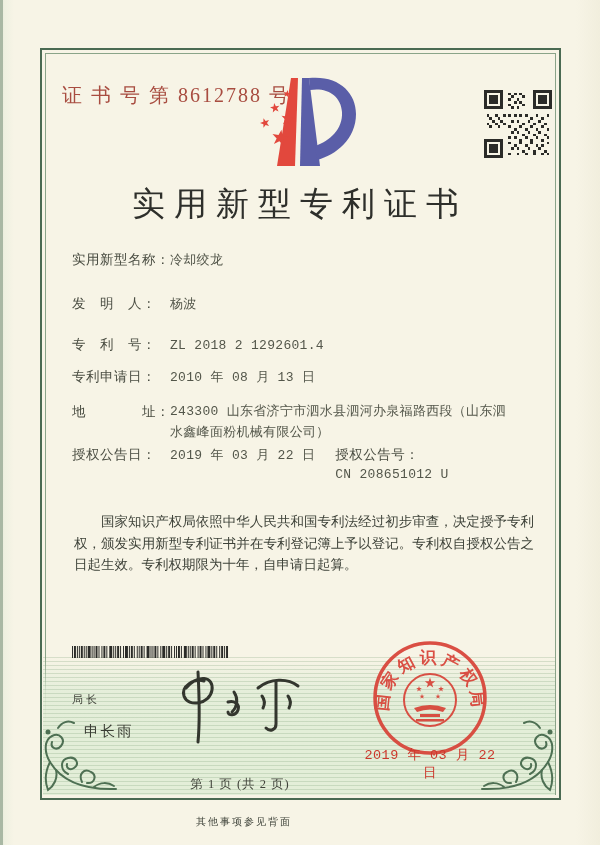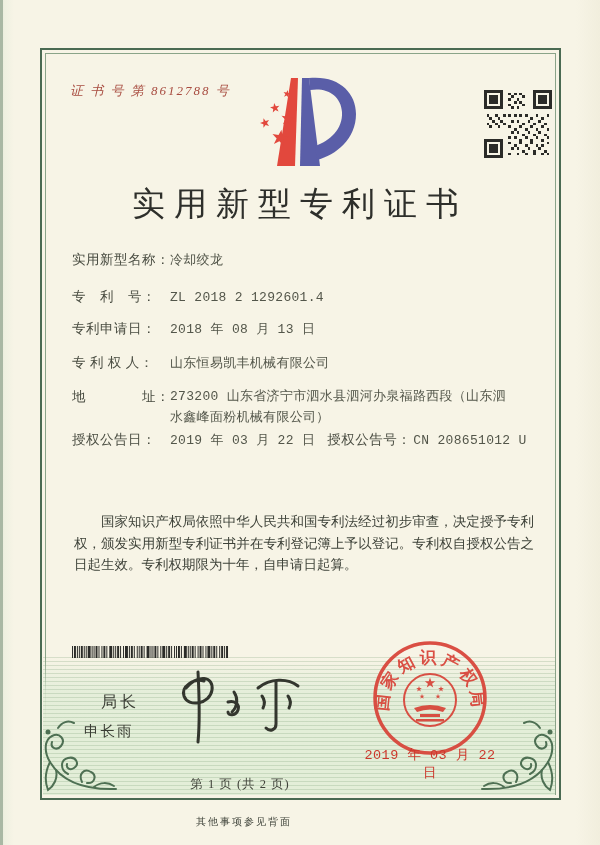--- a/index.html
+++ b/index.html
@@ -6,41 +6,41 @@
   body{width:600px;height:845px;font-family:"Liberation Serif","DejaVu Serif",serif;}
   .page{position:relative;width:600px;height:845px;overflow:hidden;
         background:linear-gradient(90deg,#dfe3d2 0,#eef0e0 4px,#f7f4e6 14px,#f7f4e6 96%,#f1eedd 100%);}
   .frame{position:absolute;left:40px;top:48px;width:517px;height:748px;
          border:2px solid #4a6a52;}
   .frame::before{content:"";position:absolute;inset:3px;border:1px solid #8aa489;}
   .green-zone{position:absolute;left:43px;top:657px;width:512px;height:138px;
       background:
         repeating-linear-gradient(180deg, rgba(118,156,114,.25) 0 1px, rgba(0,0,0,0) 1px 4px),
         linear-gradient(180deg, rgba(226,237,216,0) 0, rgba(226,237,216,.85) 34px, #e3eed8 70px);}
-  .cert-no{position:absolute;left:70px;top:82px;font-size:13px;letter-spacing:2px;color:#a84c40;font-style:italic;}
+  .cert-no{position:absolute;left:62px;top:82px;font-size:20px;letter-spacing:2px;color:#a84c40;}
   .logo{position:absolute;left:232px;top:62px;}
   .qr{position:absolute;left:484px;top:90px;}
   .title{position:absolute;left:0;top:182px;width:100%;text-align:center;
          font-size:33px;letter-spacing:9px;color:#2e2f2b;font-weight:400;}
   .fields{position:absolute;left:72px;top:250px;width:465px;font-size:13.5px;color:#4a4d42;}
   .frow{display:flex;align-items:baseline;line-height:20px;}
   .flabel{flex:0 0 98px;letter-spacing:.5px;}
   .fvalue{font-family:Liberation Mono, monospace;font-size:13px;color:#53564a;letter-spacing:.3px;}
-  .mb1{margin-bottom:16px}.mb2{margin-bottom:20px}.mb3{margin-bottom:11px}
+  .mb1{margin-bottom:23px}.mb2{margin-bottom:20px}.mb3{margin-bottom:11px}
   .mb4{margin-bottom:13px}.mb5{margin-bottom:12px}.mb6{margin-bottom:2px}
   .frow-addr{align-items:flex-start;line-height:21px;}
   .frow-addr .fvalue{max-width:340px;}
-  .pair2{margin-left:12px;display:flex;align-items:baseline;}
+  .pair2{margin-left:20px;display:flex;align-items:baseline;flex-direction:column;}
   .pair2 .flabel{flex:0 0 auto;margin-right:2px;}
   .paras{position:absolute;left:66px;top:503px;width:476px;font-size:13.5px;color:#3d4138;
          line-height:21.5px;text-align:justify;}
   .paras p{margin:8px;text-indent:2em;}
   .paras p + p{margin-top:3px;}
   .barcode{position:absolute;left:72px;top:644px;}
-  .director-title{position:absolute;left:101px;top:692px;font-size:16px;letter-spacing:3px;color:#3a3d34;}
+  .director-title{position:absolute;left:72px;top:692px;font-size:11px;letter-spacing:3px;color:#3a3d34;}
   .director-name{position:absolute;left:84px;top:722px;font-size:14.5px;letter-spacing:2px;color:#3a3d34;}
   .signature{position:absolute;left:158px;top:666px;}
   .seal{position:absolute;left:370px;top:638px;opacity:.92;}
   .seal-date{position:absolute;left:360px;top:746px;width:140px;text-align:center;
              font-size:13.5px;color:#cc382c;letter-spacing:.5px;
              font-family:"Liberation Mono","DejaVu Sans Mono",monospace;}
   .page-info{position:absolute;left:0;top:776px;width:480px;text-align:center;
              font-size:12.5px;color:#3f4239;letter-spacing:1px;}
   .back-note{position:absolute;left:0;top:808px;width:488px;text-align:center;
              font-size:10px;color:#41453c;letter-spacing:2px;margin-top:7px;}
@@ -106,35 +106,35 @@
     </svg>
   </div>
 
   <div class="title">实用新型专利证书</div>
 
   <div class="fields">
     <div class="frow mb1">
       <span class="flabel">实用新型名称：</span>
       <span class="fvalue">冷却绞龙</span>
     </div>
+    <div class="frow mb2">
+      <span class="flabel">发　明　人：</span>
+      <span class="fvalue">杨波</span>
+    </div>
     <div class="frow mb3">
       <span class="flabel">专　利　号：</span>
       <span class="fvalue">ZL 2018 2 1292601.4</span>
     </div>
     <div class="frow mb4">
       <span class="flabel">专利申请日：</span>
-      <span class="fvalue">2018 年 08 月 13 日</span>
-    </div>
-    <div class="frow mb5">
-      <span class="flabel">专 利 权 人：</span>
-      <span class="fvalue">山东恒易凯丰机械有限公司</span>
+      <span class="fvalue">2010 年 08 月 13 日</span>
     </div>
     <div class="frow frow-addr mb6">
       <span class="flabel">地　　　　址：</span>
-      <span class="fvalue">273200 山东省济宁市泗水县泗河办泉福路西段（山东泗水鑫峰面粉机械有限公司）</span>
+      <span class="fvalue">243300 山东省济宁市泗水县泗河办泉福路西段（山东泗水鑫峰面粉机械有限公司）</span>
     </div>
     <div class="frow">
       <span class="flabel">授权公告日：</span>
       <span class="fvalue">2019 年 03 月 22 日</span>
       <span class="pair2">
         <span class="flabel">授权公告号：</span>
         <span class="fvalue">CN 208651012 U</span>
       </span>
     </div>
   </div>

